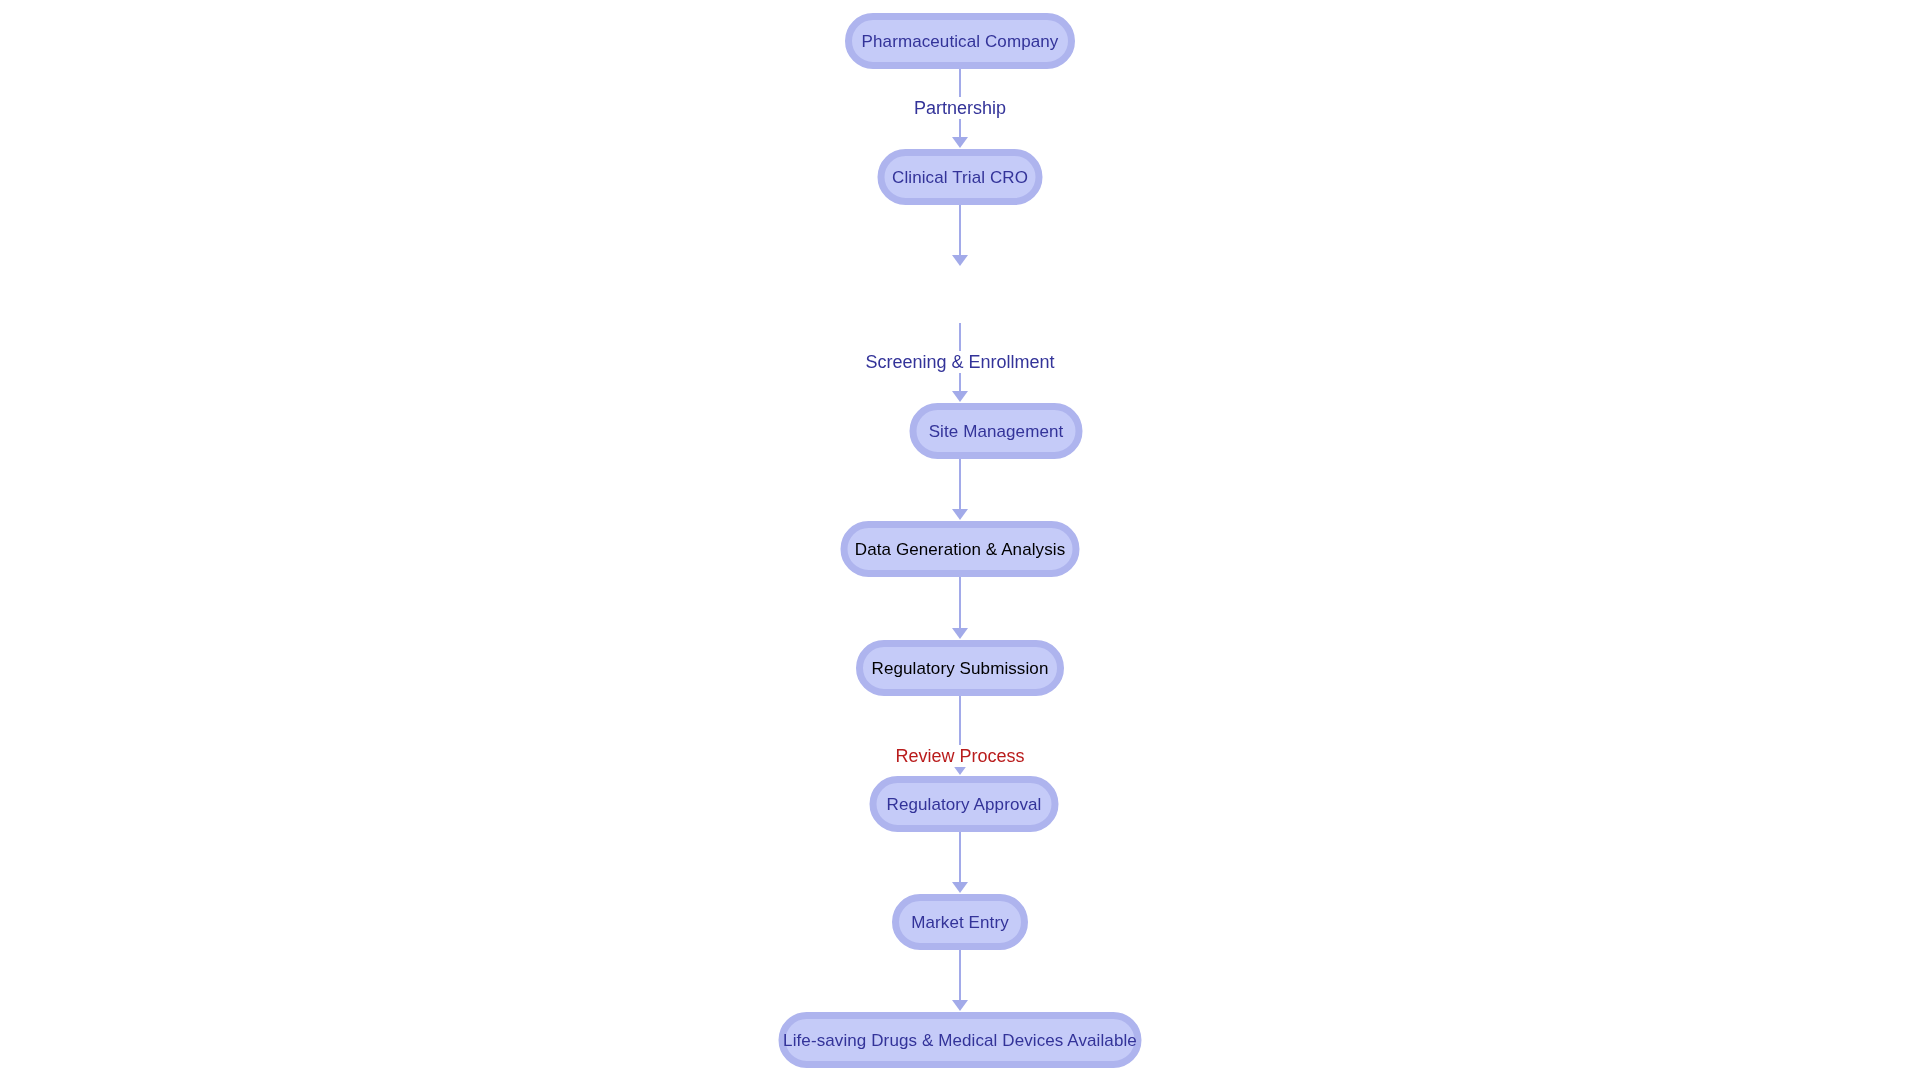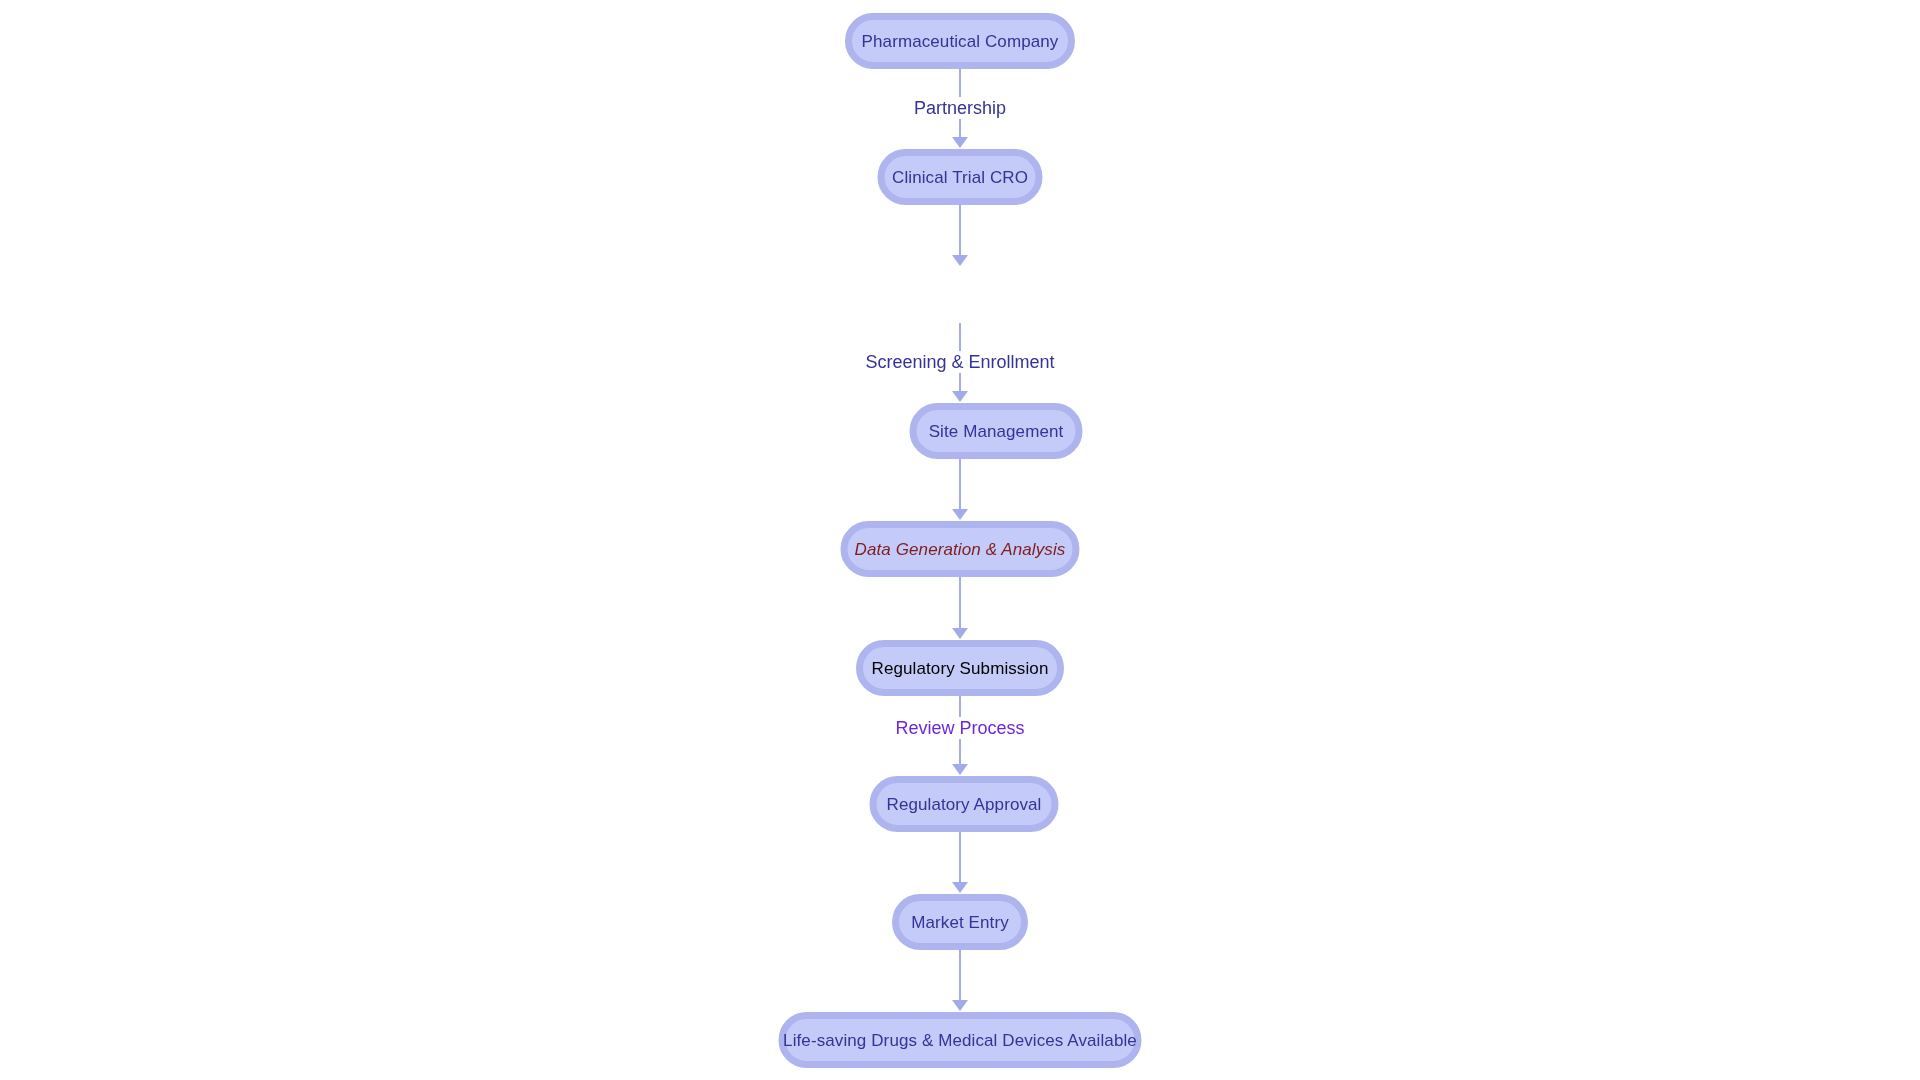--- a/index.html
+++ b/index.html
@@ -95,36 +95,36 @@
     <div class="arrowhead" style="top: 255px; border-top-color: rgb(162, 170, 233);"></div>
     <div class="edge" style="top: 323px; height: 68px; background: rgb(162, 170, 233);"></div>
     <div class="arrowhead" style="top: 391px; border-top-color: rgb(162, 170, 233);"></div>
     <div class="edge-label" style="top: 362px; color: rgb(51, 51, 153); background: rgb(255, 255, 255);">Screening &amp; Enrollment</div>
     <div class="edge" style="top: 459px; height: 50px; background: rgb(162, 170, 233);"></div>
     <div class="arrowhead" style="top: 509px; border-top-color: rgb(162, 170, 233);"></div>
     <div class="edge" style="top: 577px; height: 51px; background: rgb(162, 170, 233);"></div>
     <div class="arrowhead" style="top: 628px; border-top-color: rgb(162, 170, 233);"></div>
     <div class="edge" style="top: 696px; height: 68px; background: rgb(162, 170, 233);"></div>
     <div class="arrowhead" style="top: 764px; border-top-color: rgb(162, 170, 233);"></div>
-    <div class="edge-label" style="top: 728px; color: #6d28d9; background: rgb(255, 255, 255);">Review Process</div>
+    <div class="edge-label" style="top: 756px; color: #b91c1c; background: rgb(255, 255, 255);">Review Process</div>
     <div class="edge" style="top: 832px; height: 50px; background: rgb(162, 170, 233);"></div>
     <div class="arrowhead" style="top: 882px; border-top-color: rgb(162, 170, 233);"></div>
     <div class="edge" style="top: 950px; height: 50px; background: rgb(162, 170, 233);"></div>
     <div class="arrowhead" style="top: 1000px; border-top-color: rgb(162, 170, 233);"></div>
     <div class="node" style="left: 960px; top: 41px; width: 230px; background: rgb(197, 203, 248); border-color: rgb(174, 180, 238);">
       <span class="node-label" style="color: rgb(51, 51, 153);">Pharmaceutical Company</span>
     </div>
     <div class="node" style="left: 960px; top: 177px; width: 165px; background: rgb(197, 203, 248); border-color: rgb(174, 180, 238);">
       <span class="node-label" style="color: rgb(51, 51, 153);">Clinical Trial CRO</span>
     </div>
     <div class="node" style="left: 996px; top: 431px; width: 173px; background: rgb(197, 203, 248); border-color: rgb(174, 180, 238);">
       <span class="node-label" style="color: rgb(51, 51, 153);">Site Management</span>
     </div>
     <div class="node" style="left: 960px; top: 549px; width: 239px; background: rgb(197, 203, 248); border-color: rgb(174, 180, 238);">
-      <span class="node-label" style="color: #7f1d1d; font-style: italic;">Data Generation &amp; Analysis</span>
+      <span class="node-label" style="color: #000000;">Data Generation &amp; Analysis</span>
     </div>
     <div class="node" style="left: 960px; top: 668px; width: 208px; background: rgb(197, 203, 248); border-color: rgb(174, 180, 238);">
       <span class="node-label" style="color: #000000;">Regulatory Submission</span>
     </div>
     <div class="node" style="left: 964px; top: 804px; width: 189px; background: rgb(197, 203, 248); border-color: rgb(174, 180, 238);">
       <span class="node-label" style="color: rgb(51, 51, 153);">Regulatory Approval</span>
     </div>
     <div class="node" style="left: 960px; top: 922px; width: 136px; background: rgb(197, 203, 248); border-color: rgb(174, 180, 238);">
       <span class="node-label" style="color: rgb(51, 51, 153);">Market Entry</span>
     </div>

